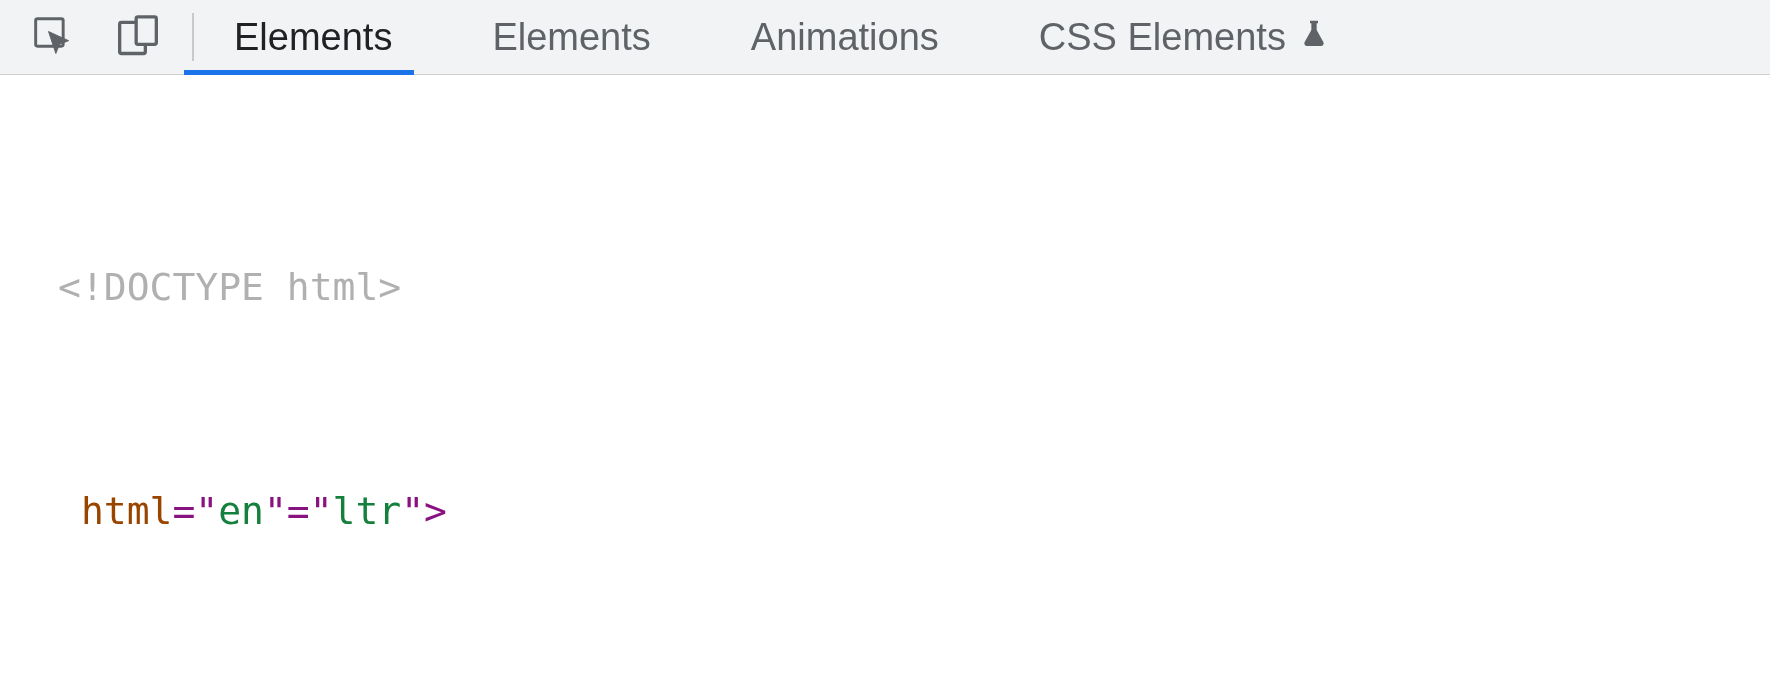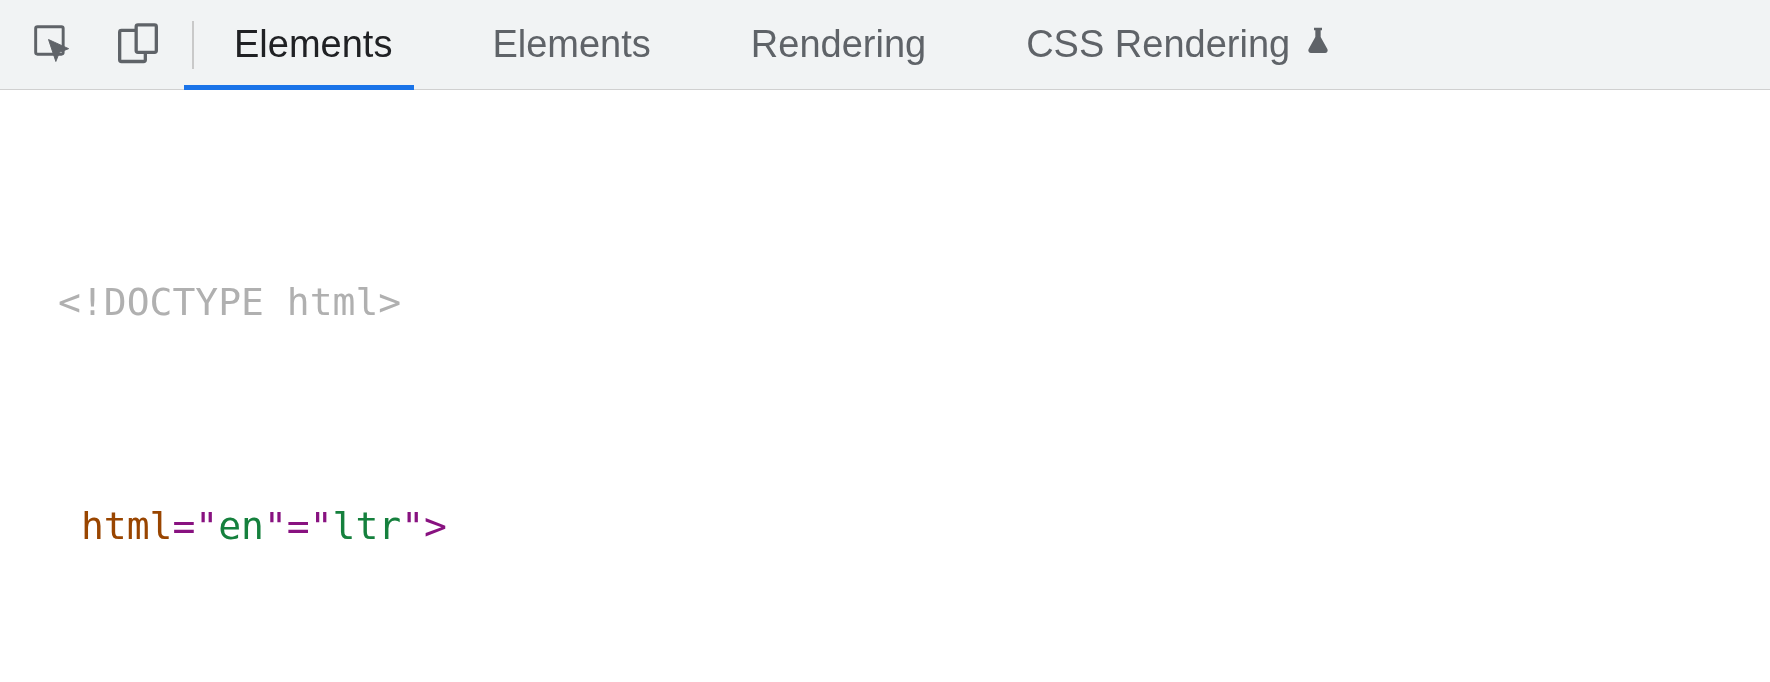--- a/index.html
+++ b/index.html
@@ -10,21 +10,21 @@
     height: 682px;
     font-family: -apple-system, BlinkMacSystemFont, "Segoe UI", Helvetica, Arial, sans-serif;
     background: #ffffff;
     overflow: hidden;
   }
 
   
   .toolbar {
     display: flex;
     align-items: center;
-    height: 90px;
+    height: 75px;
     background: #f1f3f4;
     border-bottom: 1px solid #d0d0d0;
     padding: 0 20px 0 30px;
   }
   .toolbar-icon-group {
     display: flex;
     align-items: center;
     gap: 36px;
   }
   .icon-btn {
@@ -121,24 +121,24 @@
   <div class="toolbar-sep"></div>
 
   <div class="tabs">
     <div class="tab active">
       <span>Elements</span>
     </div>
     <div class="tab">
       <span>Elements</span>
     </div>
     <div class="tab">
-      <span>Rendering</span>
+      <span>Animations</span>
     </div>
     <div class="tab">
-      <span>CSS Rendering</span>
+      <span>CSS Elements</span>
       <span>
         <svg viewBox="0 0 24 24" width="30" height="30" fill="#5f6368">
           <path d="M9 2 h6 v2 h-1 v5 l5 9 a2 2 0 0 1 -1.8 3 H6.8 a2 2 0 0 1 -1.8 -3 l5 -9 V4 h-1 Z"></path>
         </svg>
       </span>
     </div>
   </div>
 </div>
 
 <div class="tree">

